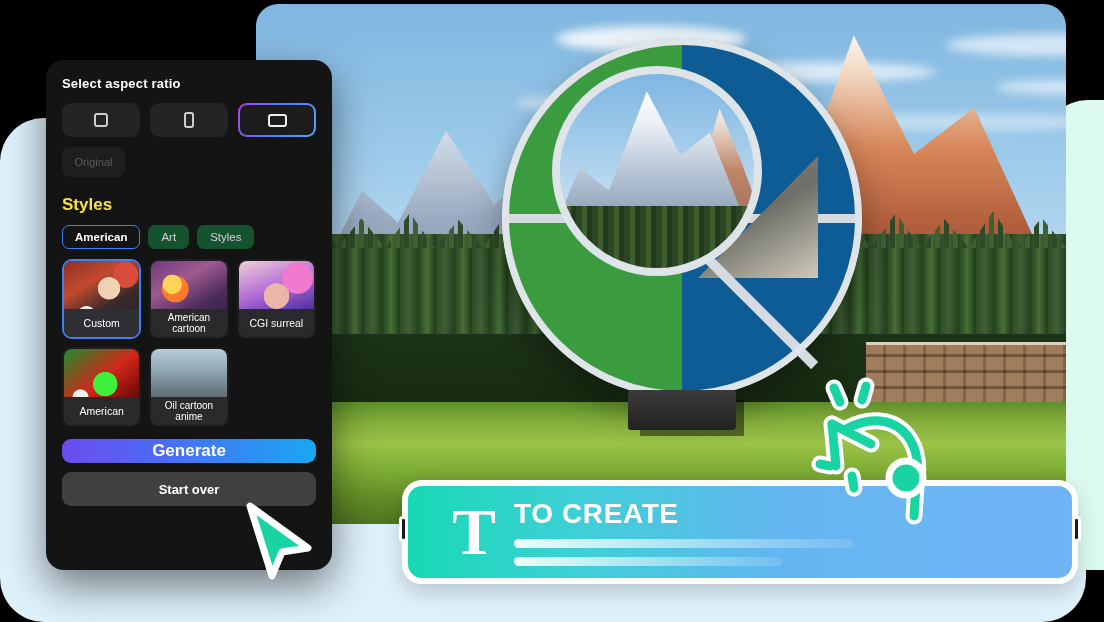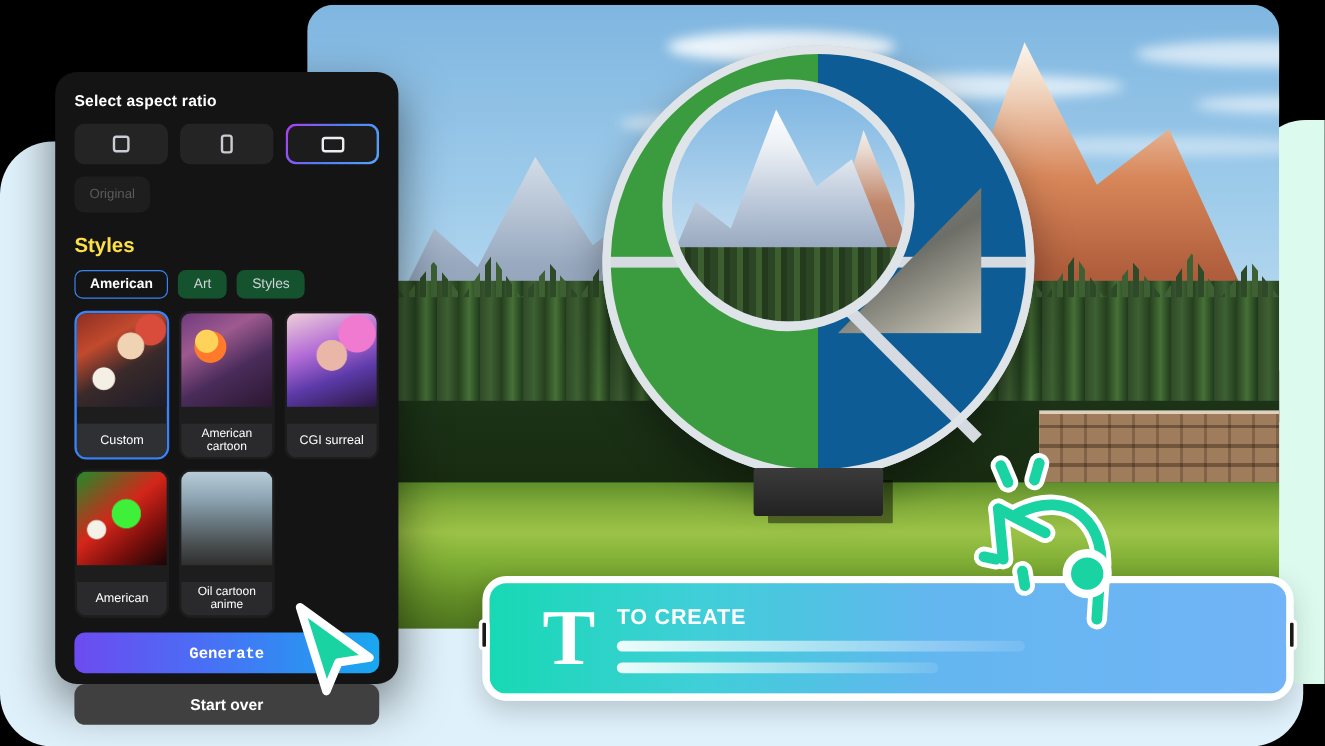--- a/index.html
+++ b/index.html
@@ -186,21 +186,21 @@
   .tabs { display:flex; gap: 8px; margin-top: 10px; }
   .tab {
     height: 24px; padding: 0 12px; border-radius: 7px; background:#14532d;
     color:#cfd2d8; font-size:11.5px; display:flex; align-items:center; justify-content:center;
     border: 1.5px solid transparent;
   }
   .tab.active { background:#141414; border-color:#3b82f6; color:#fff; font-weight:bold; }
 
   .cards { display:grid; grid-template-columns: repeat(3,1fr); gap: 8px; margin-top: 10px; }
   .card {
-    position:relative; height: 124px; border-radius: 10px; overflow:hidden;
+    position:relative; height: 80px; border-radius: 10px; overflow:hidden;
     border: 2px solid transparent; background:#1d1d1d;
   }
   .card.selected { border-color:#3b82f6; }
   .card-art { position:absolute; left:0; right:0; top:0; height: 78px; }
   .card-label {
     position:absolute; left:0; right:0; bottom:0; height: 28px;
     background:#2a2a2c; color:#fff; font-size:10.5px; line-height:11px;
     display:flex; align-items:center; justify-content:center; text-align:center; padding: 0 2px;
   }
   .card.selected .card-label { background:#2f3033; }
@@ -224,24 +224,24 @@
       radial-gradient(circle at 32% 36%, #ff7a2a 0 18%, transparent 19%),
       linear-gradient(150deg,#6f3a7e 0%, #9e5a8f 30%, #4a2c5a 60%, #2a1730 100%); }
   .a-cyber { background:
       radial-gradient(circle at 22% 62%, #f4f2e8 0 10%, transparent 11%),
       radial-gradient(circle at 55% 45%, #3ef03a 0 20%, transparent 21%),
       linear-gradient(140deg,#1f8c2a 0%, #d4261a 45%, #7a0f0c 72%, #160606 100%); }
   .a-oil { background:
       linear-gradient(180deg,#b9ccd8 0%, #8fa6b4 28%, #6b7b84 52%, #4a4f50 78%, #2e2f2d 100%); }
 
   .generate {
-    margin-top: 12px; height: 34px; border-radius: 9px;
+    margin-top: 12px; height: 24px; border-radius: 9px;
     background: linear-gradient(90deg,#6d4bf0 0%, #4a6ef5 42%, #19a8f0 100%);
-    color:#fff; font-size:13px; font-weight:bold;
-    display:flex; align-items:center; justify-content:center;font-family:Liberation Mono, monospace;
+    color:#fff; font-size:17px; font-weight:bold;
+    display:flex; align-items:center; justify-content:center;
   }
   .startover {
     margin-top: 9px; height: 34px; border-radius: 9px; background:#404040;
     color:#fff; font-size:13px; font-weight:bold;
     display:flex; align-items:center; justify-content:center;
   }
 
   
   .create-bar {
     position: absolute; left: 402px; top: 480px; width: 676px; height: 104px;
@@ -251,21 +251,21 @@
     box-shadow: 0 8px 22px rgba(0,0,0,.18);
   }
   .notch {
     position:absolute; width: 9px; height: 26px; background:#1a1a1a; border-radius:4px;
     border: 3px solid #fff; top: 50%; margin-top: -16px;
   }
   .notch-l { left: -9px; }
   .notch-r { right: -9px; }
   .t-icon { color:#fff; font-size: 66px; font-weight: bold; line-height: 60px; font-family:"Liberation Serif", serif; }
   .create-texts { display:flex; flex-direction:column; gap: 9px; }
-  .create-label { color:#fff; font-size: 18px; font-weight: bold; letter-spacing: .6px; }
+  .create-label { color:#fff; font-size: 28px; font-weight: bold; letter-spacing: .6px; }
   .ph-line { height: 9px; border-radius: 5px; background: linear-gradient(90deg, rgba(255,255,255,.92), rgba(255,255,255,.1)); }
   .ph1 { width: 340px; }
   .ph2 { width: 268px; }
 
   
   .doodle { position:absolute; left: 796px; top: 366px; width: 170px; height: 180px; }
 
   
   .cursor { position:absolute; left: 238px; top: 500px; width: 84px; height: 84px; }
 </style>

